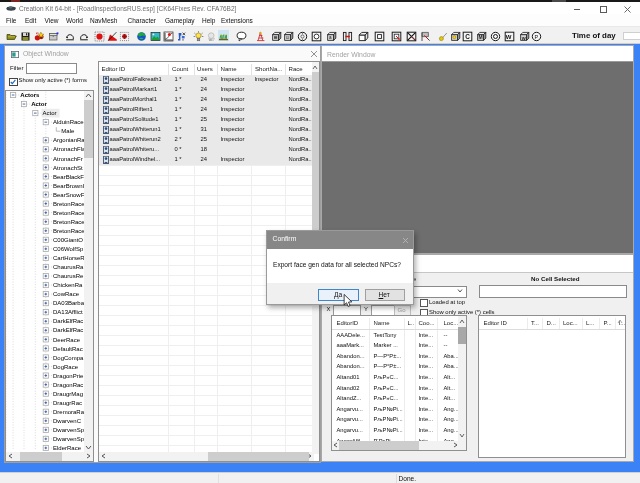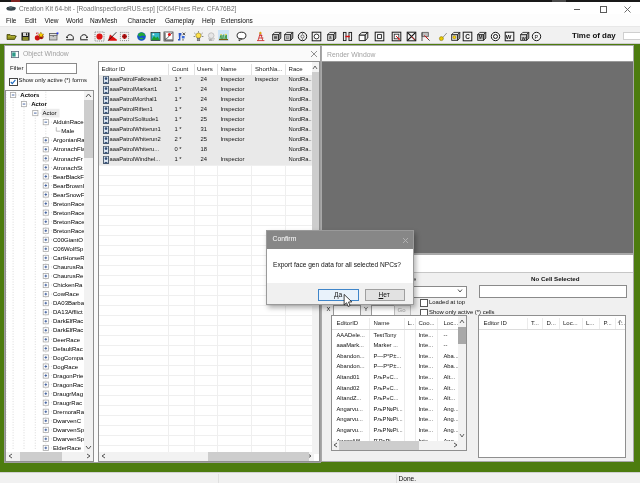--- a/index.html
+++ b/index.html
@@ -1,14 +1,14 @@
 <!DOCTYPE html>
 <html><head><meta charset="utf-8"><style>
 html,body{margin:0;padding:0}
-#scr{position:relative;width:640px;height:483px;overflow:hidden;background:#4d7c0f;font-family:"Liberation Sans",sans-serif;-webkit-font-smoothing:antialiased}
+#scr{position:relative;width:640px;height:483px;overflow:hidden;background:#3b82f6;font-family:"Liberation Sans",sans-serif;-webkit-font-smoothing:antialiased}
 .ab{position:absolute}
 .tx{position:absolute;white-space:nowrap;line-height:1}
 .t65{font-size:6.5px}
 .win{position:absolute;border:1px solid #9f9f9f;background:#f7f7f7;box-sizing:border-box}
 .sb{background:#f2f2f2;position:absolute}
 .sbthumb{background:#cdcdcd;position:absolute}
 svg{display:block}
 .ic{position:absolute;top:31px;width:11px;height:11px}
 </style></head><body>
 <div id="scr">

